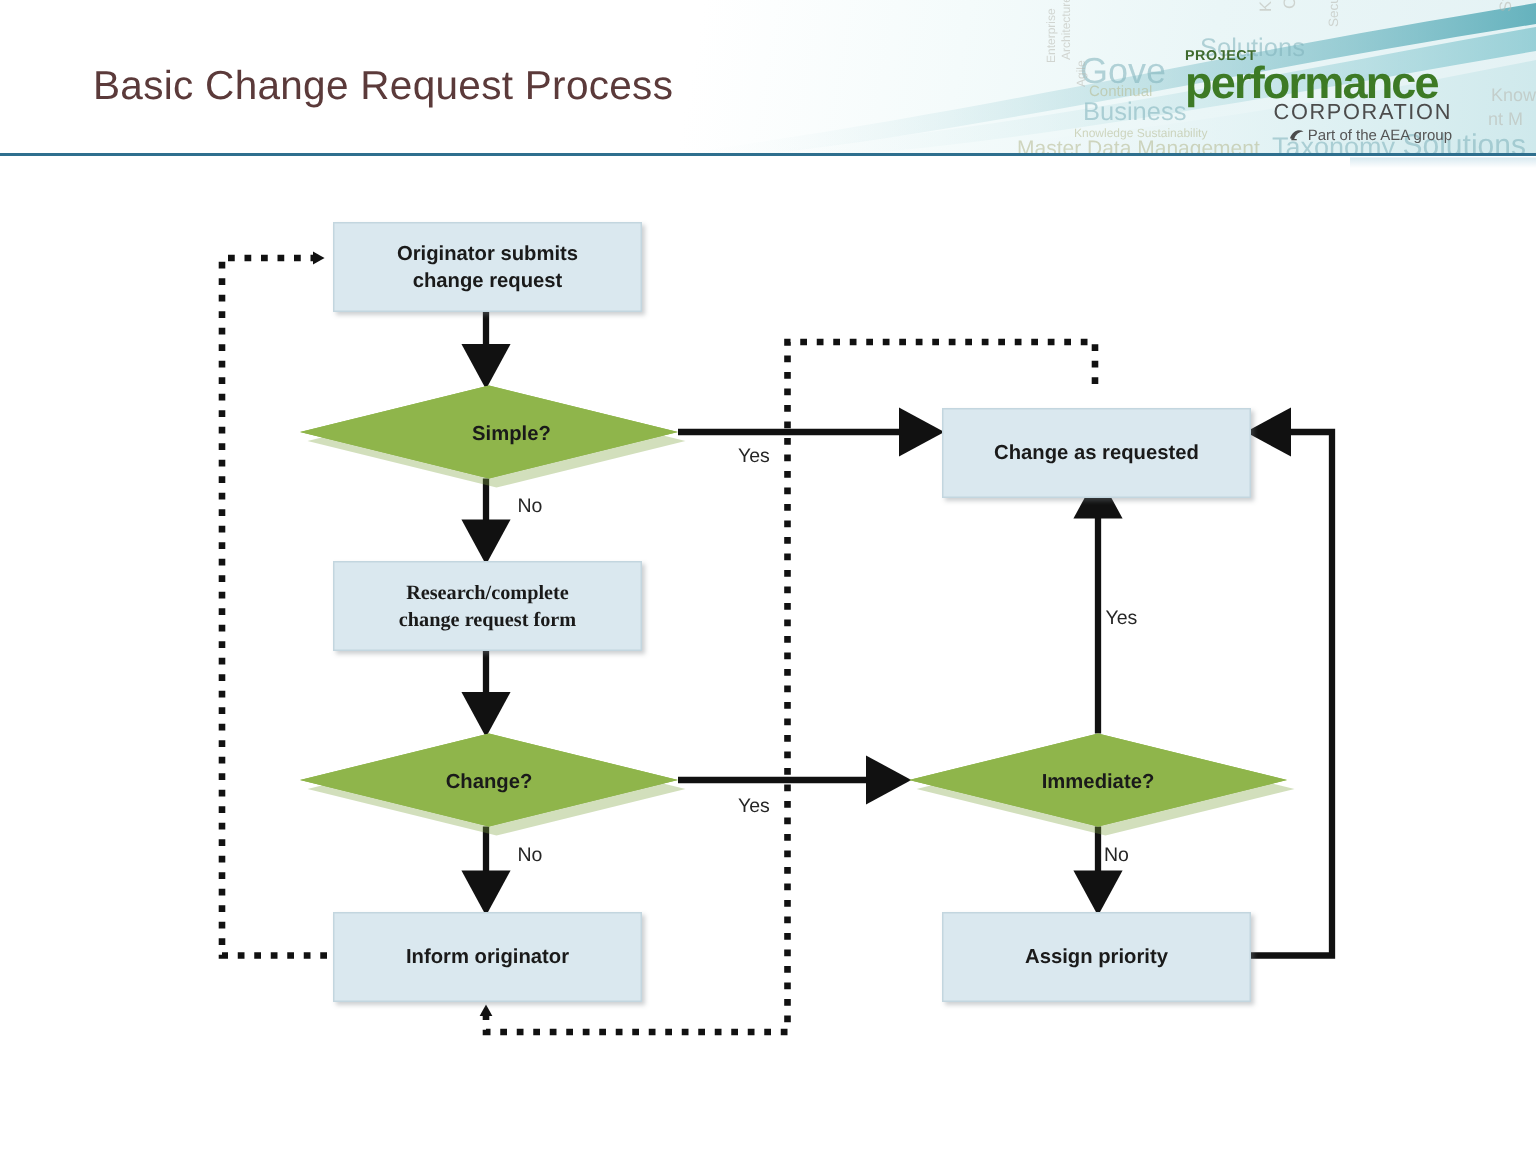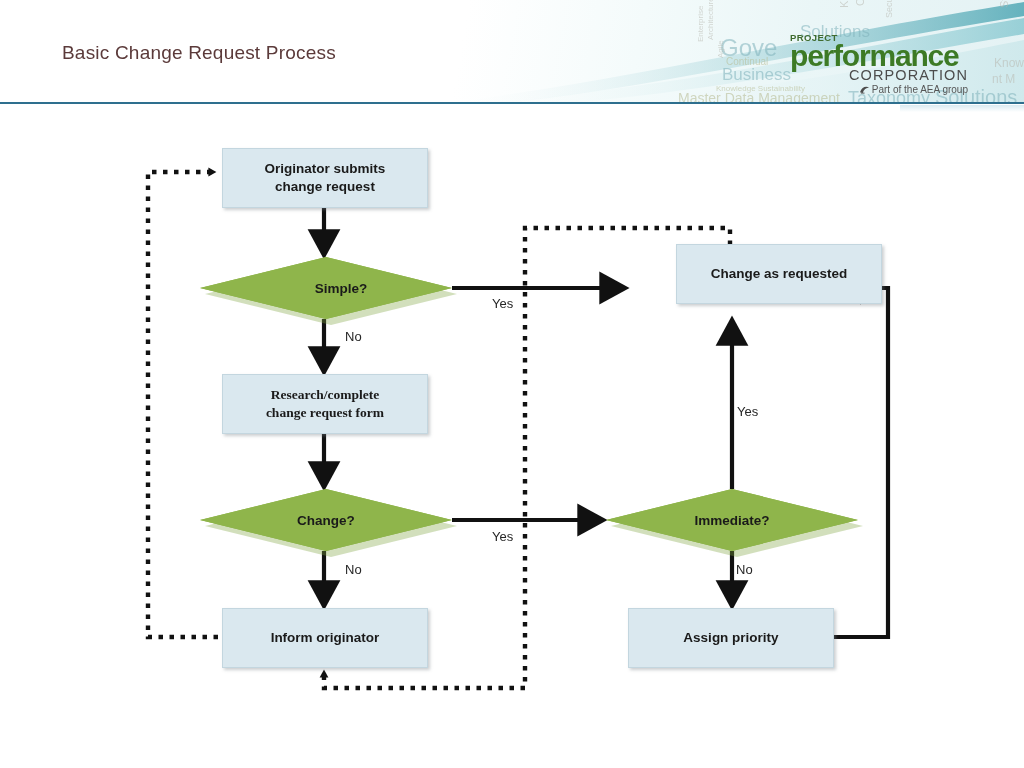--- a/index.html
+++ b/index.html
@@ -27,21 +27,21 @@
   #header-swoosh {
     position: absolute;
     left: 0; top: 0;
     width: 1024px; height: 104px;
     pointer-events: none;
   }
   #page-title {
     position: absolute;
     left: 62px;
     top: 42px;
-    font-size: 19px;
+    font-size: 27px;
     font-weight: 400;
     color: #5b3a3a;
     letter-spacing: .2px;
     white-space: nowrap;
   }
   #header-rule {
     position: absolute;
     left: 0; top: 102px;
     width: 1024px; height: 3px;
     background: #2e6f8e;
@@ -302,21 +302,21 @@
 
   <div class="node box" style="left:222px; top:270px; width:204px; height:58px;font-family:Liberation Serif, serif;">
     <span style="white-space:pre-line;">Research/complete
 change request form</span>
   </div>
 
   <div class="node box" style="left:222px; top:504px; width:204px; height:58px;">
     <span style="white-space:pre-line;">Inform originator</span>
   </div>
 
-  <div class="node box" style="left:628px; top:140px; width:204px; height:58px;margin-left:48px;">
+  <div class="node box" style="left:628px; top:168px; width:204px; height:58px;">
     <span style="white-space:pre-line;">Change as requested</span>
   </div>
 
   <div class="node box" style="left:628px; top:504px; width:204px; height:58px;">
     <span style="white-space:pre-line;">Assign priority</span>
   </div>
 
   <div class="diamond-label" style="left:215px; top:153px; width:252px; height:62px;">
     <span>Simple?</span>
   </div>

